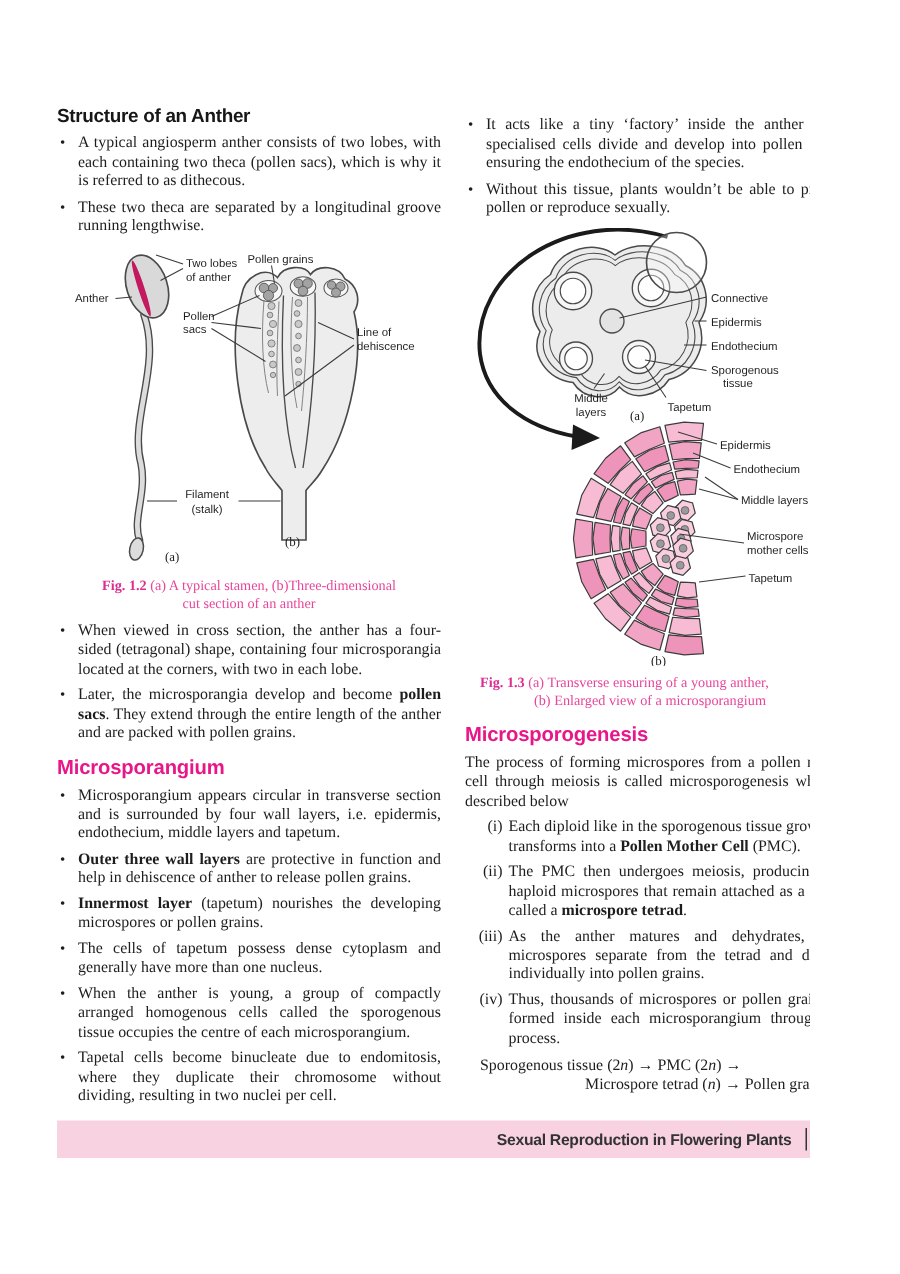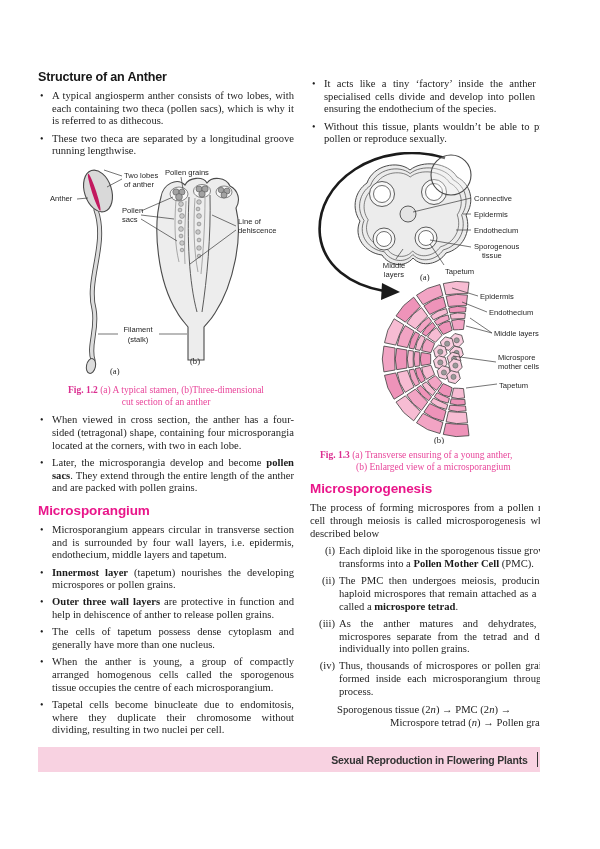--- a/index.html
+++ b/index.html
@@ -24,21 +24,21 @@
   .caption .cap-label{font-weight:bold;color:#DB2E90;}
   .cap12-l1{text-align:center;}
   .cap12-l2{text-align:center;}
   .cap13-l1{margin-left:10px;}
   .cap13-l2{margin-left:46px;}
   .intro-par{font-size:10.6px;line-height:12.7px;text-align:justify;margin:0 0 5px 0;}
   .nitem{position:relative;padding-left:29px;margin-bottom:4.5px;
          font-size:10.6px;line-height:12.7px;text-align:justify;}
   .nlbl{position:absolute;left:0;top:0;width:25px;text-align:right;}
   .formula{font-size:10.6px;line-height:13px;}
-  .formula.f1{margin-left:27px;margin-top:1px;}
+  .formula.f1{margin-left:10px;margin-top:1px;}
   .formula.f2{margin-left:80px;}
   .footer-bar{position:absolute;left:38px;top:747px;width:527px;height:25px;
               background:#F8D2E1;display:flex;align-items:center;justify-content:flex-end;
               padding-right:12px;box-sizing:border-box;}
   .footer-title{font-family:"Liberation Sans",sans-serif;font-weight:bold;font-size:10.5px;
                 color:#333;letter-spacing:-.2px;}
   .footer-sep{width:1.3px;height:15px;background:#333;margin:0 9px 0 9px;}
   .footer-page{font-family:"Liberation Sans",sans-serif;font-weight:bold;font-size:11px;color:#333;}
   .flbl{font-family:"Liberation Sans",sans-serif;font-size:7.6px;fill:#1f1f1f;}
   .fsub{font-family:"Liberation Serif",serif;font-size:8.6px;fill:#1f1f1f;}
@@ -149,22 +149,22 @@
 
     <ul class="blist" style="margin-top:6px;">
       <li><span>When viewed in cross section, the anther has a four-sided (tetragonal) shape, containing four microsporangia located at the corners, with two in each lobe.</span></li>
       <li><span>Later, the microsporangia develop and become </span><span class="b">pollen sacs</span><span>. They extend through the entire length of the anther and are packed with pollen grains.</span></li>
     </ul>
 
     <div class="h-pink">Microsporangium</div>
 
     <ul class="blist">
       <li><span>Microsporangium appears circular in transverse section and is surrounded by four wall layers, i.e. epidermis, endothecium, middle layers and tapetum.</span></li>
+      <li><span class="b">Outer three wall layers</span><span> are protective in function and help in dehiscence of anther to release pollen grains.</span></li>
       <li><span class="b">Innermost layer</span><span> (tapetum) nourishes the developing microspores or pollen grains.</span></li>
-      <li><span class="b">Outer three wall layers</span><span> are protective in function and help in dehiscence of anther to release pollen grains.</span></li>
       <li><span>The cells of tapetum possess dense cytoplasm and generally have more than one nucleus.</span></li>
       <li><span>When the anther is young, a group of compactly arranged homogenous cells called the sporogenous tissue occupies the centre of each microsporangium.</span></li>
       <li><span>Tapetal cells become binucleate due to endomitosis, where they duplicate their chromosome without dividing, resulting in two nuclei per cell.</span></li>
     </ul>
   </div>
 
   <div class="col col-right">
     <ul class="blist" style="margin-top:8px;">
       <li><span>It acts like a tiny ‘factory’ inside the anther where specialised cells divide and develop into pollen grains, ensuring the endothecium of the species.</span></li>
       <li><span>Without this tissue, plants wouldn’t be able to produce pollen or reproduce sexually.</span></li>

